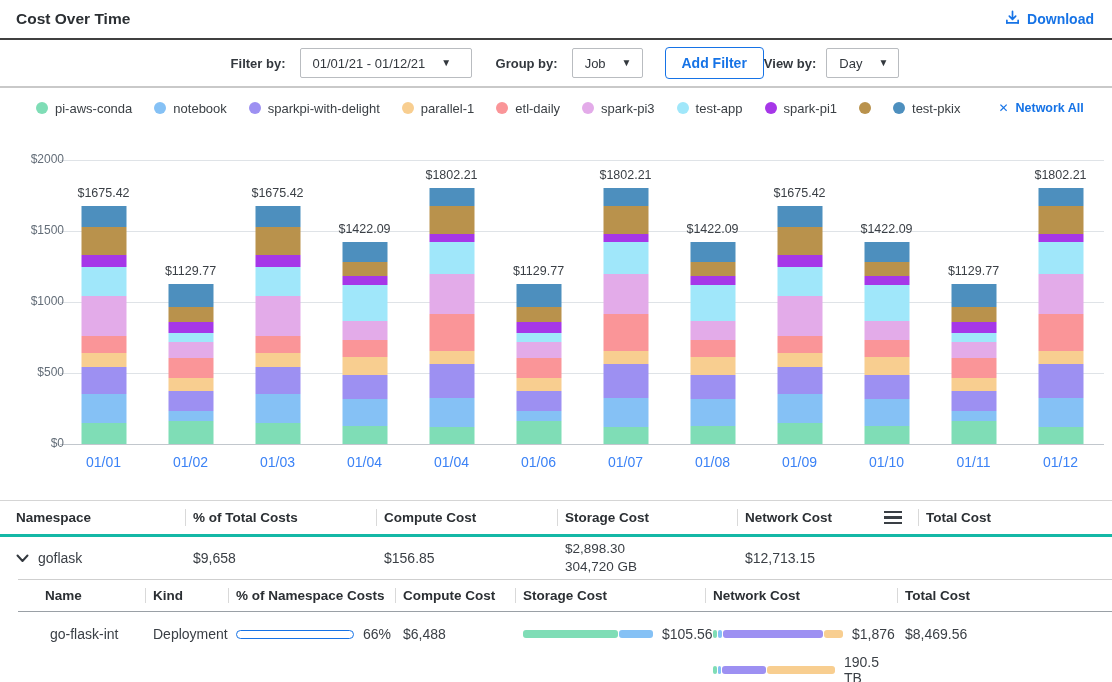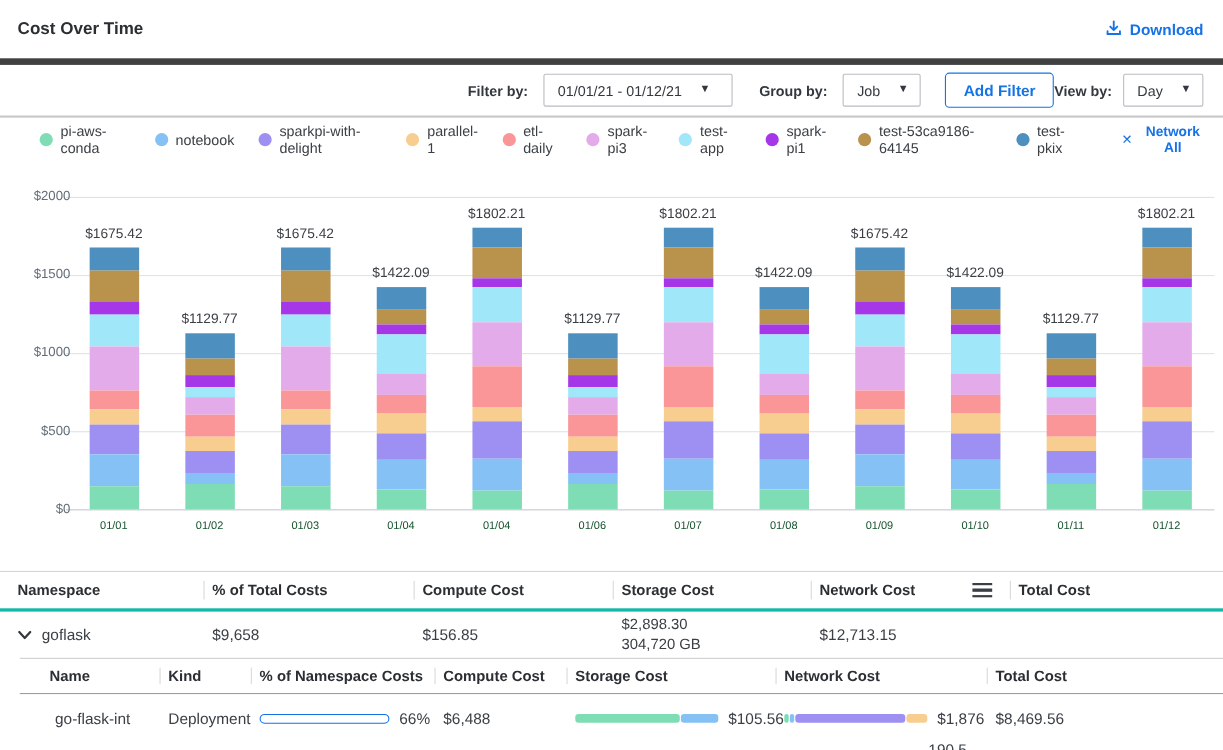--- a/index.html
+++ b/index.html
@@ -1,29 +1,29 @@
 <!DOCTYPE html>
 <html><head>
 <meta charset="utf-8">
 <style>
   * { box-sizing: border-box; margin: 0; padding: 0; }
   html, body { background: #fff; }
   body { font-family: "Liberation Sans", "DejaVu Sans", sans-serif; color: #33383e; }
   .wrap { position: relative; width: 1112px; height: 682px; overflow: hidden; background: #fff; }
 
   
-  .hdr { height: 59px; display: flex; align-items: center; justify-content: space-between;
-         padding: 0 18px 0 16px; border-bottom: 6px solid #404040; }
+  .hdr { height: 40px; display: flex; align-items: center; justify-content: space-between;
+         padding: 0 18px 0 16px; border-bottom: 2px solid #404040; }
   .hdr-title { font-size: 15.5px; font-weight: 700; color: #2b2f33; }
   .download { display: flex; align-items: center; gap: 7px; color: #1673e6; font-size: 14px;
               font-weight: 700; background: none; border: none; cursor: pointer;
               font-family: inherit; }
 
   
-  .toolbar { height: 48px; display: flex; align-items: center; justify-content: flex-end;
+  .toolbar { height: 48px; display: flex; align-items: center; justify-content: center;
              padding: 0 18px 0 36px; border-bottom: 2px solid #c9c9c9; }
   .tb-left { display: flex; align-items: center; gap: 14px; }
   .tb-label { font-size: 13px; font-weight: 700; color: #33383e; }
   .selectbox { display: flex; align-items: center; gap: 16px; height: 30px; padding: 0 10px 0 12px;
                border: 1px solid #b9bcc0; border-radius: 2px; background: #fff; font-size: 13px;
                color: #33383e; cursor: pointer; }
   .caret { font-size: 10px; color: #33383e; line-height: 1; }
   .add-filter { height: 32px; padding: 0 16px; margin-left: 8px; background: #fff;
                 border: 1px solid #1673e6; border-radius: 4px; color: #1673e6; font-size: 14px;
                 font-weight: 700; cursor: pointer; font-family: inherit; }
@@ -46,21 +46,21 @@
   .ylab { position: absolute; left: 16px; width: 48px; text-align: right; font-size: 12px;
           color: #636d78; }
   .plot { position: absolute; left: 60px; top: 32px; width: 1044px; height: 284px; display: flex; }
   .slot { position: relative; flex: 1 1 0; }
   .bar { position: absolute; bottom: 0; left: 50%; transform: translateX(-50%); width: 45px;
          display: flex; flex-direction: column-reverse; }
   .seg { width: 100%; }
   .bar-total { position: absolute; left: 50%; transform: translateX(-50%); white-space: nowrap;
                font-size: 12.5px; color: #3a3f45; }
   .bar-date { position: absolute; left: 0; right: 0; top: 294px; text-align: center;
-              font-size: 10px; color: #14532d; }
+              font-size: 14px; color: #3b82f6; }
 
   
   .ns-table { border-top: 1px solid #d5d5d5; margin-top: 6px; }
   .grid-main { display: grid; grid-template-columns: 185px 191px 181px 180px 181px 1fr;
                align-items: center; }
   .thead { height: 36px; border-bottom: 3px solid #14b8a6; }
   .th { position: relative; font-size: 13.5px; font-weight: 700; color: #2b2f33; height: 100%;
         display: flex; align-items: center; padding-left: 8px; }
   .th:first-child { padding-left: 16px; }
   .th + .th::before { content: ""; position: absolute; left: 0; top: 8px; bottom: 8px;
@@ -164,21 +164,20 @@
         <span class="legend-item">
           <span class="legend-dot" style="background: rgb(160, 231, 250);"></span>
           <span>test-app</span>
         </span>
         <span class="legend-item">
           <span class="legend-dot" style="background: rgb(166, 55, 232);"></span>
           <span>spark-pi1</span>
         </span>
         <span class="legend-item">
           <span class="legend-dot" style="background: rgb(185, 146, 76);"></span>
-          <span>test-53ca9186-64145</span>
         </span>
         <span class="legend-item">
           <span class="legend-dot" style="background: rgb(77, 143, 190);"></span>
           <span>test-pkix</span>
         </span>
       </span>
     <button class="deselect">
       <span class="x">✕</span>
       <span>Network All</span>
     </button>

